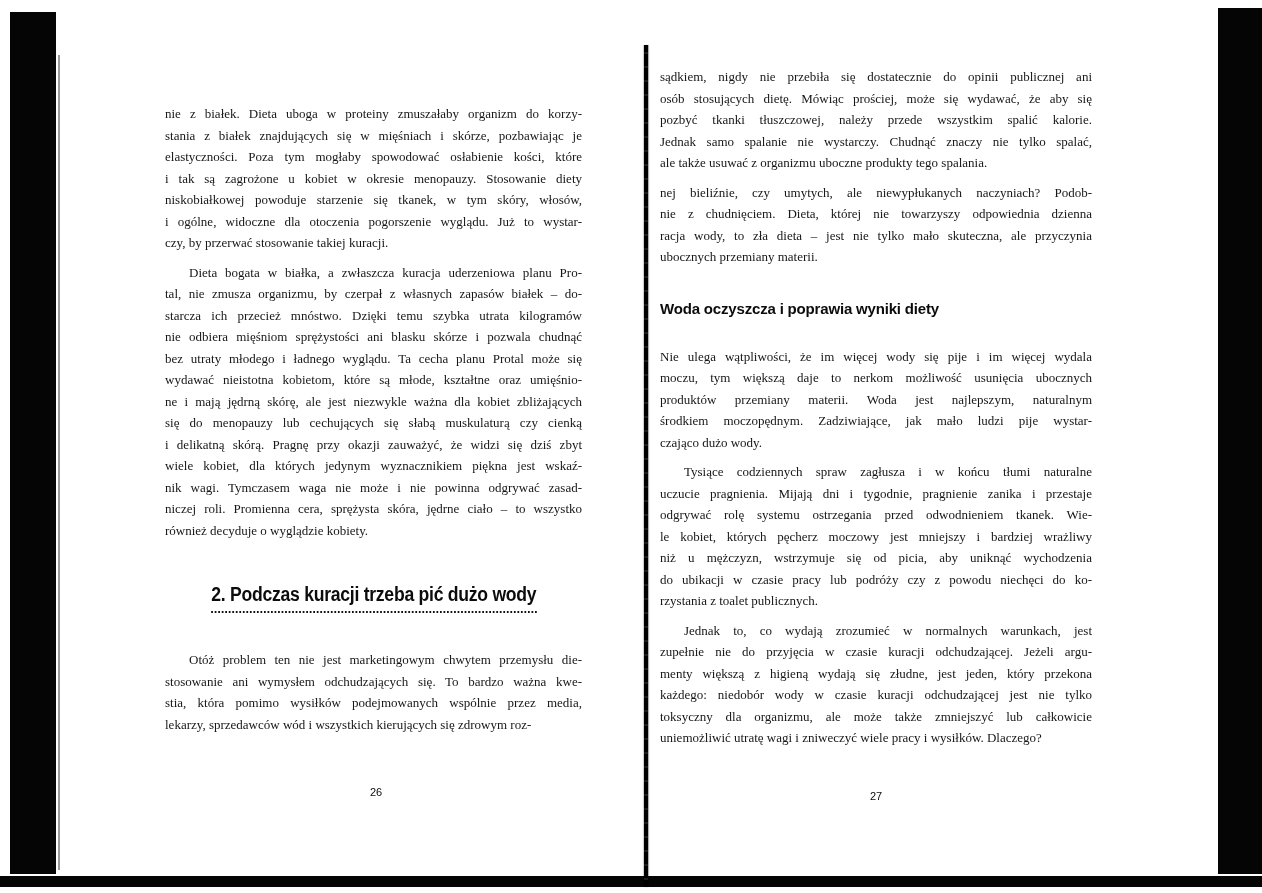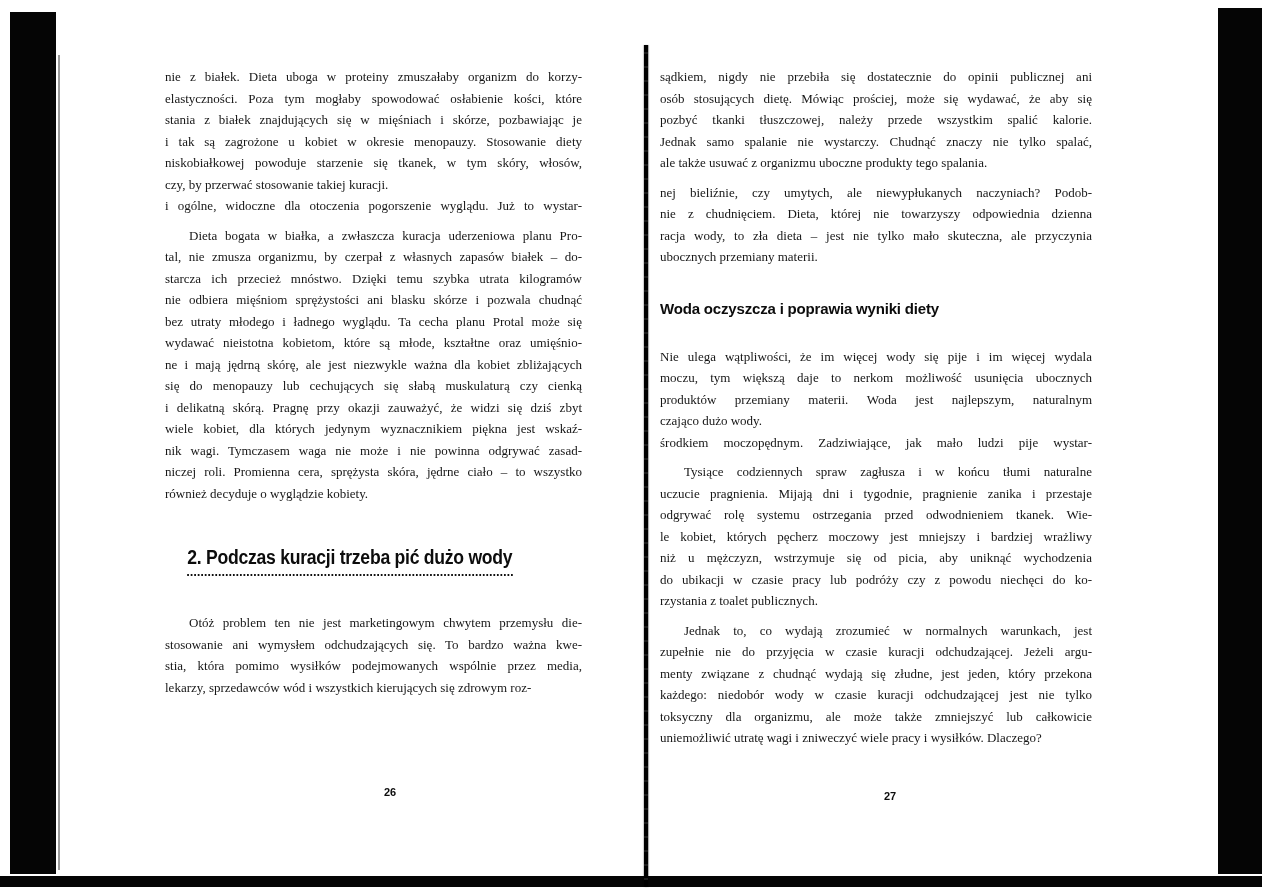--- a/index.html
+++ b/index.html
@@ -12,63 +12,63 @@
   #band-right{left:1218px;top:8px;width:44px;height:866px;}
   #band-bottom{left:0;top:876px;width:1262px;height:11px;}
   #page-edge-line{position:absolute;left:58px;top:55px;width:2px;height:815px;background:#9a9a9a;}
   
   #gutter{position:absolute;left:644px;top:45px;width:4px;height:842px;
           background:repeating-linear-gradient(180deg,#000 0 7px,#1c1c1c 7px 9px,#000 9px 14px);
           box-shadow:1px 0 1px rgba(0,0,0,.35), -1px 0 1px rgba(0,0,0,.2);}
 
   
   .page-col{position:absolute;top:66px;}
-  #left-page{left:165px;width:417px;}
+  #left-page{left:165px;width:417px;margin-top:37px;}
   #right-page{left:660px;width:432px;}
 
   .para{margin:0 0 8px 0;}
   .tline{font-size:13px;line-height:21.5px;height:21.5px;white-space:nowrap;
          text-align:justify;text-align-last:justify;}
   .tline.last{text-align-last:left;}
   .tline.indent{text-indent:24px;}
 
-  .chapter-heading{margin:42px 0 36px 0;text-align:left;}
+  .chapter-heading{margin:42px 0 36px 0;text-align:center;}
   .chapter-heading .txt{display:inline-block;
         font-family:"Liberation Sans",sans-serif;font-weight:700;font-size:20px;
         letter-spacing:-0.3px;transform:scaleX(.88);
         border-bottom:2px dotted #111;padding-bottom:5px;color:#0c0c0c;}
 
   .section-heading{margin:32px 0 28px 0;
         font-family:"Liberation Sans",sans-serif;font-weight:700;font-size:15.5px;
         letter-spacing:-0.2px;transform:scaleX(.97);transform-origin:left;color:#0c0c0c;}
 
-  .page-number{position:absolute;width:40px;text-align:center;
-        font-family:"Liberation Sans",sans-serif;font-weight:700;font-size:11px;color:#0c0c0c;}
+  .page-number{position:absolute;width:40px;text-align:left;
+        font-family:"Liberation Sans",sans-serif;font-weight:400;font-size:11px;color:#0c0c0c;}
   #page-number-left{left:370px;top:786px;}
   #page-number-right{left:870px;top:790px;}
 </style>
 </head>
 <body>
 
 <div id="scan">
   <div class="band" id="band-left"></div>
   <div class="band" id="band-right"></div>
   <div class="band" id="band-bottom"></div>
   <div id="page-edge-line"></div>
   <div id="gutter"></div>
 
   <div class="page-col" id="left-page">
       <div class="para">
         <div class="tline">nie z białek. Dieta uboga w proteiny zmuszałaby organizm do korzy-</div>
+        <div class="tline">stania z białek znajdujących się w mięśniach i skórze, pozbawiając je</div>
         <div class="tline">elastyczności. Poza tym mogłaby spowodować osłabienie kości, które</div>
-        <div class="tline">stania z białek znajdujących się w mięśniach i skórze, pozbawiając je</div>
         <div class="tline">i tak są zagrożone u kobiet w okresie menopauzy. Stosowanie diety</div>
         <div class="tline">niskobiałkowej powoduje starzenie się tkanek, w tym skóry, włosów,</div>
+        <div class="tline">i ogólne, widoczne dla otoczenia pogorszenie wyglądu. Już to wystar-</div>
         <div class="tline last">czy, by przerwać stosowanie takiej kuracji.</div>
-        <div class="tline">i ogólne, widoczne dla otoczenia pogorszenie wyglądu. Już to wystar-</div>
       </div>
       <div class="para">
         <div class="tline indent">Dieta bogata w białka, a zwłaszcza kuracja uderzeniowa planu Pro-</div>
         <div class="tline">tal, nie zmusza organizmu, by czerpał z własnych zapasów białek – do-</div>
         <div class="tline">starcza ich przecież mnóstwo. Dzięki temu szybka utrata kilogramów</div>
         <div class="tline">nie odbiera mięśniom sprężystości ani blasku skórze i pozwala chudnąć</div>
         <div class="tline">bez utraty młodego i ładnego wyglądu. Ta cecha planu Protal może się</div>
         <div class="tline">wydawać nieistotna kobietom, które są młode, kształtne oraz umięśnio-</div>
         <div class="tline">ne i mają jędrną skórę, ale jest niezwykle ważna dla kobiet zbliżających</div>
         <div class="tline">się do menopauzy lub cechujących się słabą muskulaturą czy cienką</div>
@@ -98,36 +98,36 @@
         <div class="tline">nej bieliźnie, czy umytych, ale niewypłukanych naczyniach? Podob-</div>
         <div class="tline">nie z chudnięciem. Dieta, której nie towarzyszy odpowiednia dzienna</div>
         <div class="tline">racja wody, to zła dieta – jest nie tylko mało skuteczna, ale przyczynia</div>
         <div class="tline last">ubocznych przemiany materii.</div>
       </div>
       <div class="section-heading">Woda oczyszcza i poprawia wyniki diety</div>
       <div class="para">
         <div class="tline">Nie ulega wątpliwości, że im więcej wody się pije i im więcej wydala</div>
         <div class="tline">moczu, tym większą daje to nerkom możliwość usunięcia ubocznych</div>
         <div class="tline">produktów przemiany materii. Woda jest najlepszym, naturalnym</div>
+        <div class="tline">środkiem moczopędnym. Zadziwiające, jak mało ludzi pije wystar-</div>
         <div class="tline last">czająco dużo wody.</div>
-        <div class="tline">środkiem moczopędnym. Zadziwiające, jak mało ludzi pije wystar-</div>
       </div>
       <div class="para">
         <div class="tline indent">Tysiące codziennych spraw zagłusza i w końcu tłumi naturalne</div>
         <div class="tline">uczucie pragnienia. Mijają dni i tygodnie, pragnienie zanika i przestaje</div>
         <div class="tline">odgrywać rolę systemu ostrzegania przed odwodnieniem tkanek. Wie-</div>
         <div class="tline">le kobiet, których pęcherz moczowy jest mniejszy i bardziej wrażliwy</div>
         <div class="tline">niż u mężczyzn, wstrzymuje się od picia, aby uniknąć wychodzenia</div>
         <div class="tline">do ubikacji w czasie pracy lub podróży czy z powodu niechęci do ko-</div>
         <div class="tline last">rzystania z toalet publicznych.</div>
       </div>
       <div class="para">
         <div class="tline indent">Jednak to, co wydają zrozumieć w normalnych warunkach, jest</div>
         <div class="tline">zupełnie nie do przyjęcia w czasie kuracji odchudzającej. Jeżeli argu-</div>
-        <div class="tline">menty związane z chudnąć wydają się złudne, jest jeden, który przekona</div>
+        <div class="tline">menty większą z higieną wydają się złudne, jest jeden, który przekona</div>
         <div class="tline">każdego: niedobór wody w czasie kuracji odchudzającej jest nie tylko</div>
         <div class="tline">toksyczny dla organizmu, ale może także zmniejszyć lub całkowicie</div>
         <div class="tline last">uniemożliwić utratę wagi i zniweczyć wiele pracy i wysiłków. Dlaczego?</div>
       </div>
     </div>
 
   <div class="page-number" id="page-number-left">26</div>
   <div class="page-number" id="page-number-right">27</div>
 </div>
 

